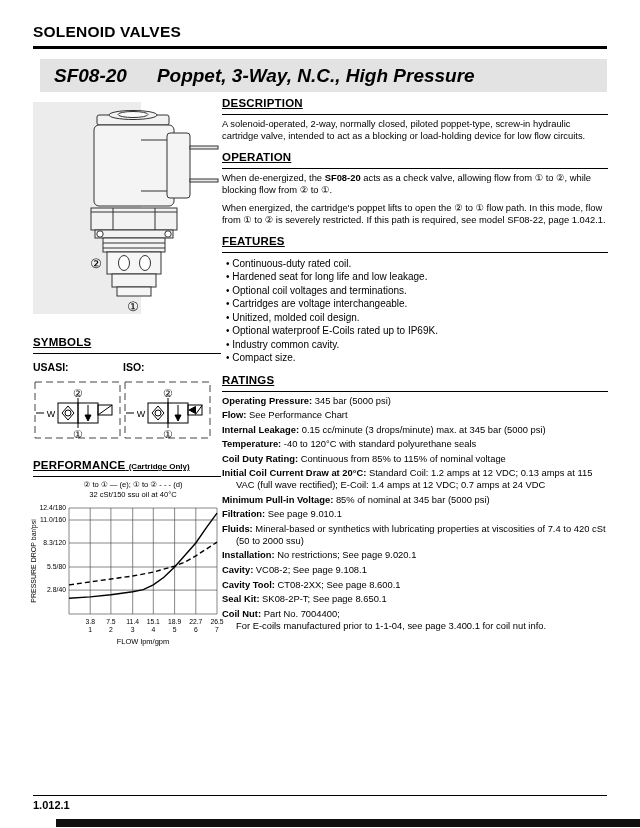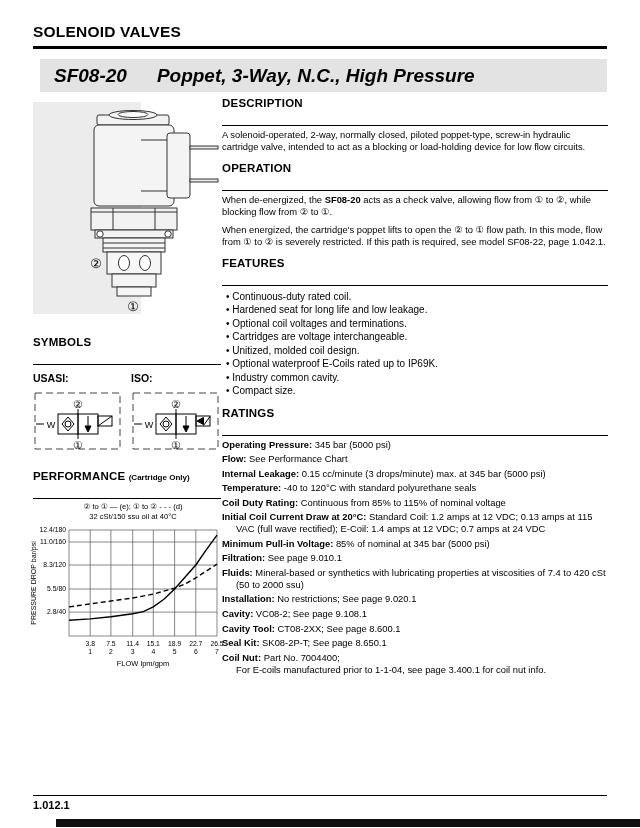--- a/index.html
+++ b/index.html
@@ -11,34 +11,34 @@
 
   .title-bar{position:absolute;left:40px;width:567px;top:59px;height:33px;background:#e3e3e3;
              display:flex;align-items:center;}
   .title-bar .model{font-weight:bold;font-style:italic;font-size:19px;margin-left:14px;}
   .title-bar .ttl{font-weight:bold;font-style:italic;font-size:19px;margin-left:30px;}
 
   .left-col{position:absolute;left:33px;top:100px;width:188px;}
   .right-col{position:absolute;left:222px;top:97px;width:386px;}
 
   h3.sec-head{font-size:11.5px;font-weight:bold;letter-spacing:.2px;margin:0 0 3px 0;
-              padding-bottom:16px;border-bottom:1.5px solid #000;}
+              padding-bottom:5px;border-bottom:1.5px solid #000;text-decoration:underline;}
   .sec{margin-bottom:9px;}
   .body-text{font-size:9.4px;line-height:1.27;}
   .body-text p{margin:0 0 6px 0;}
 
   ul.features{list-style:none;margin:4px;padding:0;font-size:10px;line-height:1.35;}
   ul.features li::before{content:"• ";}
 
   .rating{font-size:9.4px;line-height:1.28;padding-left:14px;text-indent:-14px;margin-bottom:2.5px;}
   .rating .rv{white-space:pre-line;text-align:center;}
 
   .valve-fig{display:block;margin:0 0 6px 0;}
 
-  .sym-row{display:flex;gap:8px;}
+  .sym-row{display:flex;}
   .sym-block{width:90px;}
   .sym-label{font-size:10.5px;font-weight:bold;margin:4px 0 4px 0;}
 
   .perf-note{font-size:8px;font-weight:bold;letter-spacing:0;}
   .legend{font-size:7.6px;text-align:center;line-height:1.35;margin:3px 0 1px 12px;}
 
   .footer-rule{position:absolute;left:33px;width:574px;top:795px;height:1px;background:#000;}
   .footer-page{position:absolute;left:33px;top:799px;font-size:11px;font-weight:bold;text-align:right;}
   .footer-bar{position:absolute;left:56px;right:0;top:819px;height:8px;background:#101010;}
 

